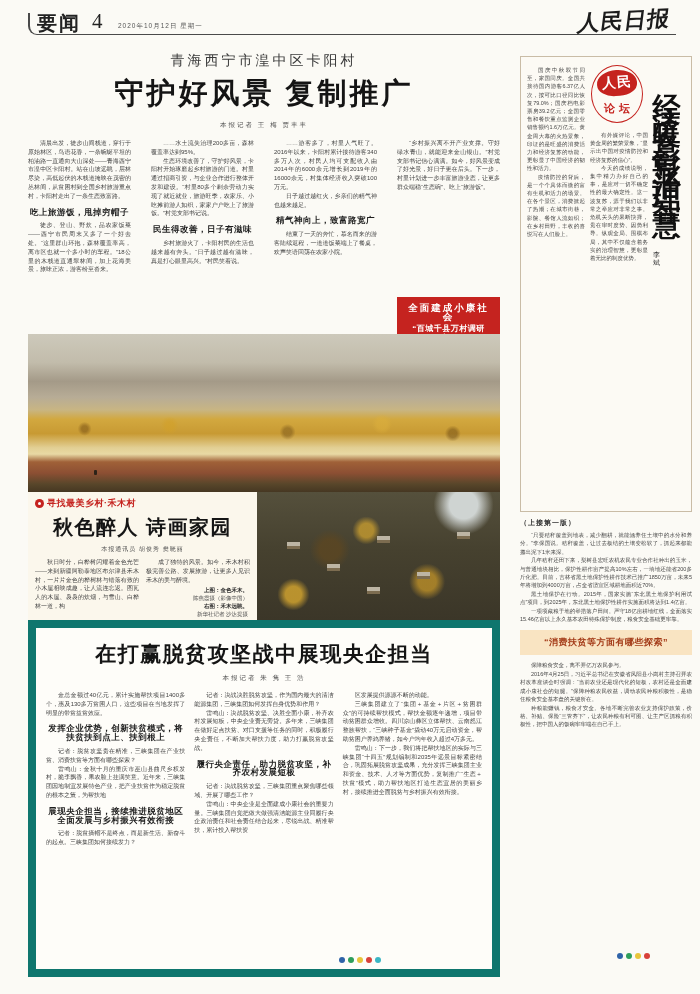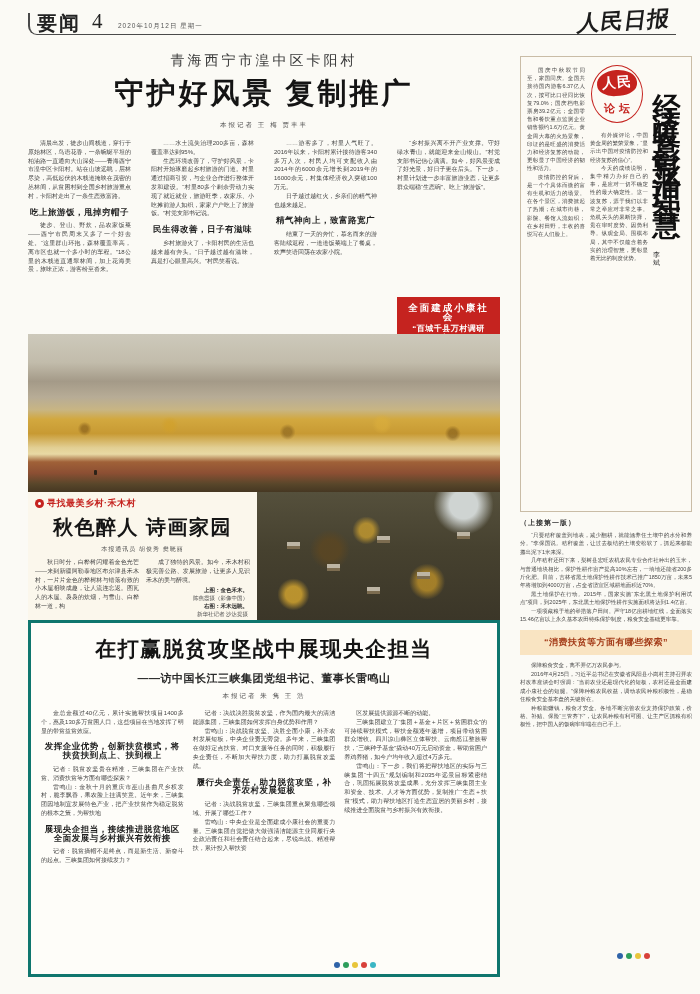--- a/index.html
+++ b/index.html
@@ -60,21 +60,21 @@
   .tagtxt { font-size:9px; font-weight:bold; color:#c5231f; letter-spacing:.5px; }
   .ph-title { text-align:center; font-size:20px; font-weight:bold; color:#151515; letter-spacing:1.5px; margin-top:4px; }
   .ph-byline { text-align:center; font-size:6px; color:#555; margin-top:4px; letter-spacing:1px; }
   .ph-cols { display:flex; gap:7px; margin-top:4px; height:66px; overflow:hidden; }
   .ph-cols .c { flex:1; }
   .caption { font-size:5.5px; line-height:8px; color:#4a4a4a; text-align:right; margin-top:2px; padding-right:2px; }
   .caption b { color:#2c2c2c; }
 
   
   .redbox { position:absolute; left:28px; top:620px; width:472px; height:357px;
-    border:3px solid #0f766e; background:#fefdf9; padding:12px 10px 8px; }
+    border:8px solid #0f766e; background:#fefdf9; padding:12px 10px 8px; }
   .rb-title { text-align:center; font-size:21px; font-weight:bold; color:#141414; letter-spacing:1.5px; }
   .rb-sub { text-align:center; font-size:11px; font-weight:bold; color:#2a2a2a; margin-top:8px; letter-spacing:.5px; }
   .rb-byline { text-align:center; font-size:6.5px; color:#555; margin-top:6px; letter-spacing:2px; }
   .rb-cols { display:flex; gap:9px; margin-top:8px; height:252px; overflow:hidden; }
   .rb-cols .col { flex:1; }
   .rb-cols .subhead { font-size:8.5px; }
   .dots { position:absolute; display:flex; gap:3px; }
   .dots i { width:6px; height:6px; border-radius:50%; display:block; }
   .dots-mid { left:303px; bottom:6px; }
 
@@ -180,21 +180,20 @@
             <b>右图：禾木远眺。</b><br>
             <span>新华社记者 沙达提摄</span>
           </div>
         </div>
       </div>
     </div>
   </div>
 
   <div class="redbox">
     <div class="rb-title">在打赢脱贫攻坚战中展现央企担当</div>
-    <div class="rb-sub">——访中国长江三峡集团党组书记、董事长雷鸣山</div>
     <div class="rb-byline">本报记者 朱 隽 王 浩</div>
     <div class="rb-cols">
       <div class="col bt">
         <p>金总金额过40亿元，累计实施帮扶项目1400多个，惠及130多万贫困人口，这些项目在当地发挥了明显的带贫益贫效应。</p>
         <div class="subhead">发挥企业优势，创新扶贫模式，将扶贫扶到点上、扶到根上</div>
         <p>记者：脱贫攻坚贵在精准，三峡集团在产业扶贫、消费扶贫等方面有哪些探索？</p>
         <p>雷鸣山：金秋十月的重庆市巫山县曲尺乡权发村，脆李飘香，果农脸上挂满笑意。近年来，三峡集团因地制宜发展特色产业，把产业扶贫作为稳定脱贫的根本之策，为帮扶地</p>
         <div class="subhead">展现央企担当，接续推进脱贫地区全面发展与乡村振兴有效衔接</div>
         <p>记者：脱贫摘帽不是终点，而是新生活、新奋斗的起点。三峡集团如何接续发力？</p>
       </div>

